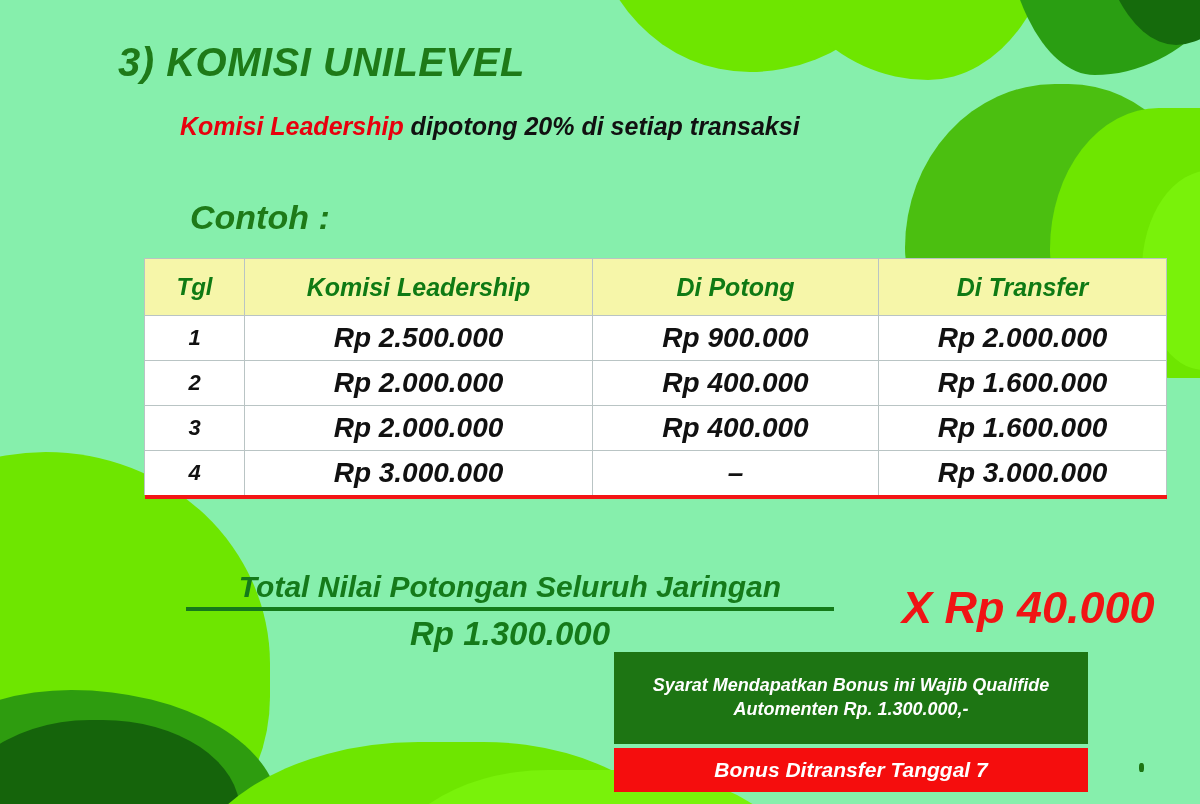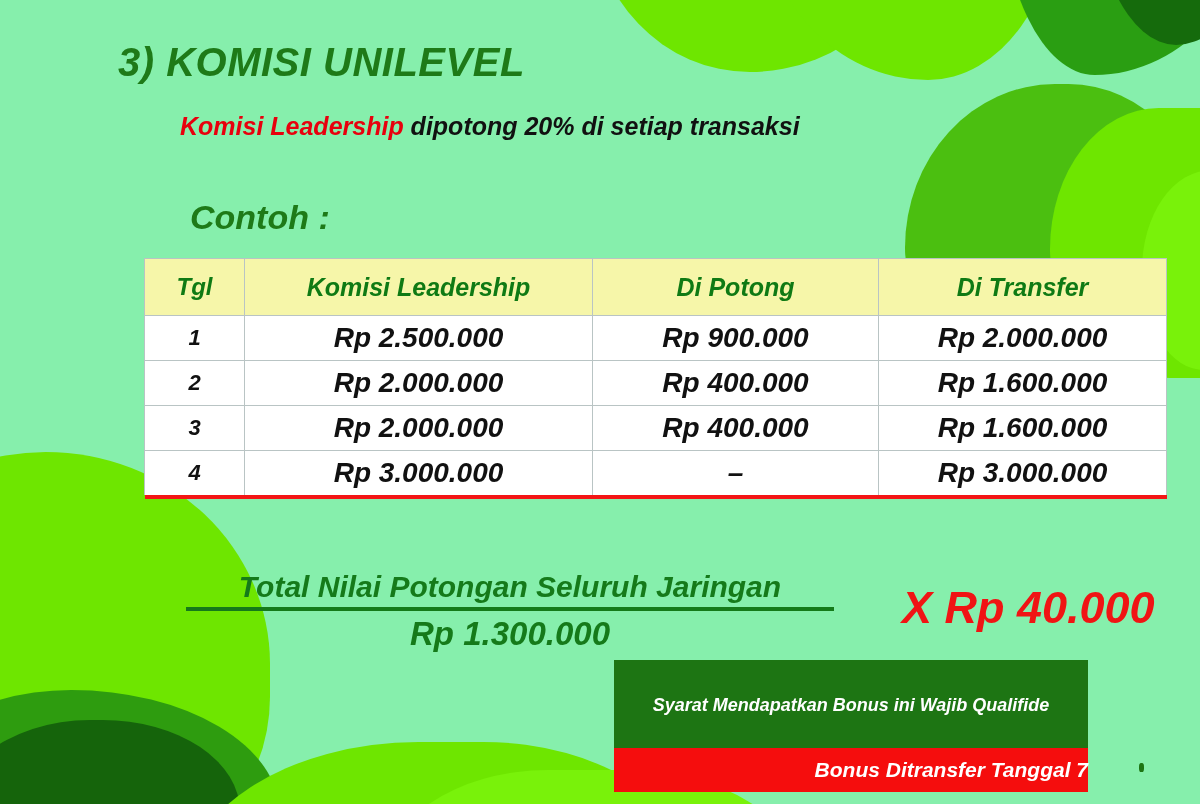--- a/index.html
+++ b/index.html
@@ -184,33 +184,33 @@
     color:#f01414;white-space:nowrap;margin-left:36px;
   }
 
   
   .note-box{
     position:absolute;left:614px;top:652px;
     width:474px;height:92px;
     background:#1d7513;
     display:flex;flex-direction:column;
     align-items:center;justify-content:center;
-    box-sizing:border-box;padding:4px 6px;margin-top:8px;
+    box-sizing:border-box;padding:4px 6px;
   }
   .note-line{
     color:#ffffff;
     font-size:18px;font-weight:bold;font-style:italic;
     line-height:1.33;white-space:nowrap;
   }
 
   .bonus-bar{
     position:absolute;left:614px;top:748px;
     width:474px;height:44px;
     background:#f50d0d;
-    display:flex;align-items:center;justify-content:flex-end;
+    display:flex;align-items:center;justify-content:center;
   }
   .bonus-bar span{
     color:#ffffff;
     font-size:21px;font-weight:bold;font-style:italic;
     white-space:nowrap;
   }
 
   .speck{
     position:absolute;left:1139px;top:763px;
     width:5px;height:9px;background:#1d7513;
@@ -298,20 +298,21 @@
     <div class="fraction">
       <div class="frac-num">Total Nilai Potongan Seluruh Jaringan</div>
       <div class="frac-bar"></div>
       <div class="frac-den">Rp 1.300.000</div>
     </div>
 
     <div class="multiplier">X Rp 40.000</div>
 
     <div class="note-box">
       <div class="note-line">Syarat Mendapatkan Bonus ini Wajib Qualifide</div>
+      <div class="note-line">Automenten Rp. 1.300.000,-</div>
     </div>
 
     <div class="bonus-bar">
       <span>Bonus Ditransfer Tanggal 7</span>
     </div>
 
     <div class="speck"></div>
 
   </div>
 </div>

